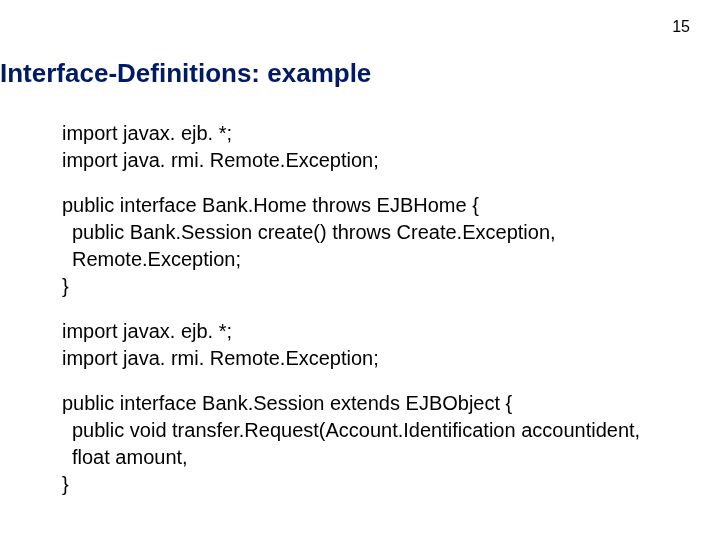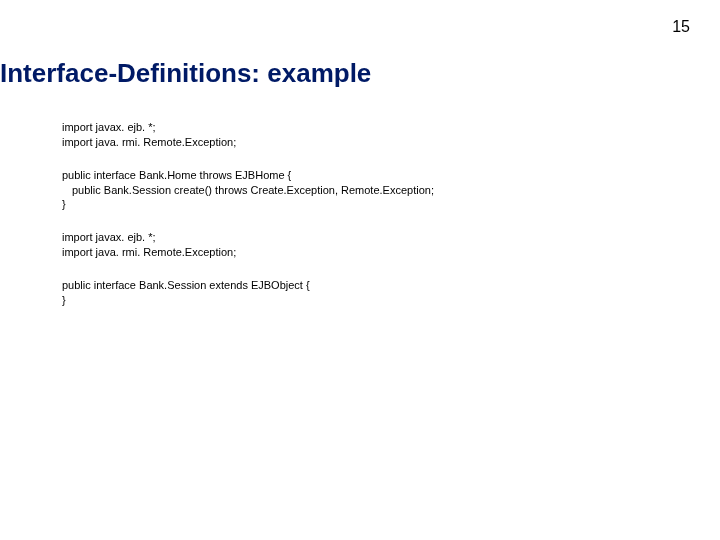--- a/index.html
+++ b/index.html
@@ -33,21 +33,21 @@
     text-align: left;
     font-size: 26px;
     font-weight: bold;
     color: #001a66;
   }
   .body {
     position: absolute;
     top: 120px;
     left: 62px;
     right: 40px;
-    font-size: 11px;
+    font-size: 20px;
     line-height: 1.35;
     color: #000;
   }
   .spacer {
     height: 18px;
   }
   .indent1 {
     padding-left: 10px;
   }
   .indent2 {
@@ -68,16 +68,17 @@
     <div>import java. rmi. Remote.Exception;</div>
     <div class="spacer"></div>
     <div>public interface Bank.Home throws EJBHome {</div>
     <div class="indent1">public Bank.Session create() throws Create.Exception, Remote.Exception;</div>
     <div>}</div>
     <div class="spacer"></div>
     <div>import javax. ejb. *;</div>
     <div>import java. rmi. Remote.Exception;</div>
     <div class="spacer"></div>
     <div>public interface Bank.Session extends EJBObject {</div>
+    <div class="indent1">public void transfer.Request(Account.Identification accountident, float amount,</div>
     <div>}</div>
   </div>
 
 </div>
 
 </body></html>

